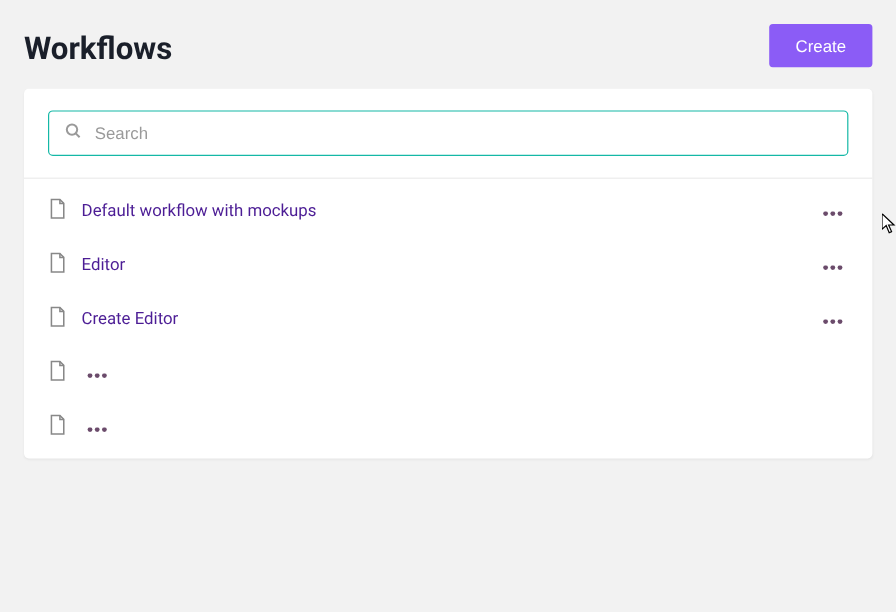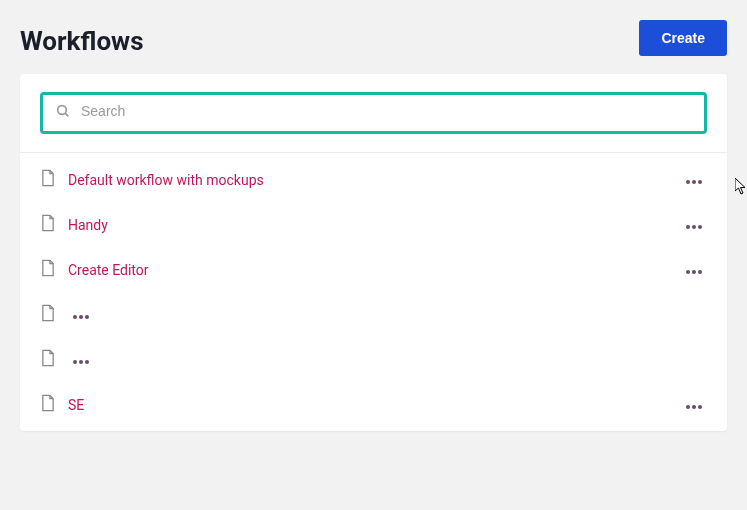--- a/index.html
+++ b/index.html
@@ -16,42 +16,42 @@
       justify-content: space-between;
       align-items: flex-end;
       margin-bottom: 18px;
     }
     .page-title {
       font-size: 26px;
       font-weight: 700;
       color: #1a1f2a;
     }
     .create-btn {
-      background: #1d4ed8;
+      background: #8b5cf6;
       color: #fff;
       border: none;
       font-size: 14px;
-      font-weight: 700;
+      font-weight: 400;
       padding: 10px 22px;
       border-radius: 3px;
       cursor: pointer;
     }
     .card {
       background: #fff;
       border-radius: 4px;
       box-shadow: 0 1px 2px rgba(0,0,0,0.05);
     }
     .search-wrap {
       padding: 18px 20px;
       border-bottom: 1px solid #ebebeb;
     }
     .search-box {
       display: flex;
-      align-items: flex-start;
-      border: 3px solid #14b8a6;
+      align-items: center;
+      border: 1px solid #14b8a6;
       border-radius: 4px;
       padding: 8px 12px;
       background: #fff;
     }
     .search-icon {
       color: #9a9a9a;
       margin-right: 10px;
       flex-shrink: 0;
     }
     .search-input {
@@ -71,21 +71,21 @@
       cursor: pointer;
     }
     .file-icon {
       color: #888;
       margin-right: 12px;
       flex-shrink: 0;
     }
     .row-label {
       flex: 1;
       font-size: 14px;
-      color: #be185d;
+      color: #4c1d95;
     }
     .more-btn {
       background: transparent;
       border: none;
       color: #6b4b6b;
       cursor: pointer;
       padding: 4px;
       display: flex;
       align-items: center;
     }
@@ -137,21 +137,21 @@
       </button>
     </div>
 
     <div class="row">
       <span class="file-icon">
         <svg width="16" height="18" viewBox="0 0 24 28" fill="none" stroke="currentColor" stroke-width="2">
             <path d="M4 2h11l5 5v19H4z"></path>
             <path d="M15 2v5h5"></path>
           </svg>
       </span>
-      <span class="row-label">Handy</span>
+      <span class="row-label">Editor</span>
       <button class="more-btn">
         <span>
           <svg width="18" height="4" viewBox="0 0 18 4" fill="currentColor">
               <circle cx="3" cy="2" r="2"></circle>
               <circle cx="9" cy="2" r="2"></circle>
               <circle cx="15" cy="2" r="2"></circle>
             </svg>
         </span>
       </button>
     </div>
@@ -204,38 +204,20 @@
         <span>
           <svg width="18" height="4" viewBox="0 0 18 4" fill="currentColor">
               <circle cx="3" cy="2" r="2"></circle>
               <circle cx="9" cy="2" r="2"></circle>
               <circle cx="15" cy="2" r="2"></circle>
             </svg>
         </span>
       </button>
     </div>
 
-    <div class="row">
-      <span class="file-icon">
-        <svg width="16" height="18" viewBox="0 0 24 28" fill="none" stroke="currentColor" stroke-width="2">
-            <path d="M4 2h11l5 5v19H4z"></path>
-            <path d="M15 2v5h5"></path>
-          </svg>
-      </span>
-      <span class="row-label">SE</span>
-      <button class="more-btn">
-        <span>
-          <svg width="18" height="4" viewBox="0 0 18 4" fill="currentColor">
-              <circle cx="3" cy="2" r="2"></circle>
-              <circle cx="9" cy="2" r="2"></circle>
-              <circle cx="15" cy="2" r="2"></circle>
-            </svg>
-        </span>
-      </button>
-    </div>
   </div>
 </div>
 
 <span class="cursor-arrow">
   <svg width="12" height="18" viewBox="0 0 12 18" fill="white" stroke="black" stroke-width="1">
     <path d="M0 0 L0 13 L3.5 10 L6 16 L8 15 L5.5 9.5 L10 9.5 Z"></path>
   </svg>
 </span>
 
 </body></html>

